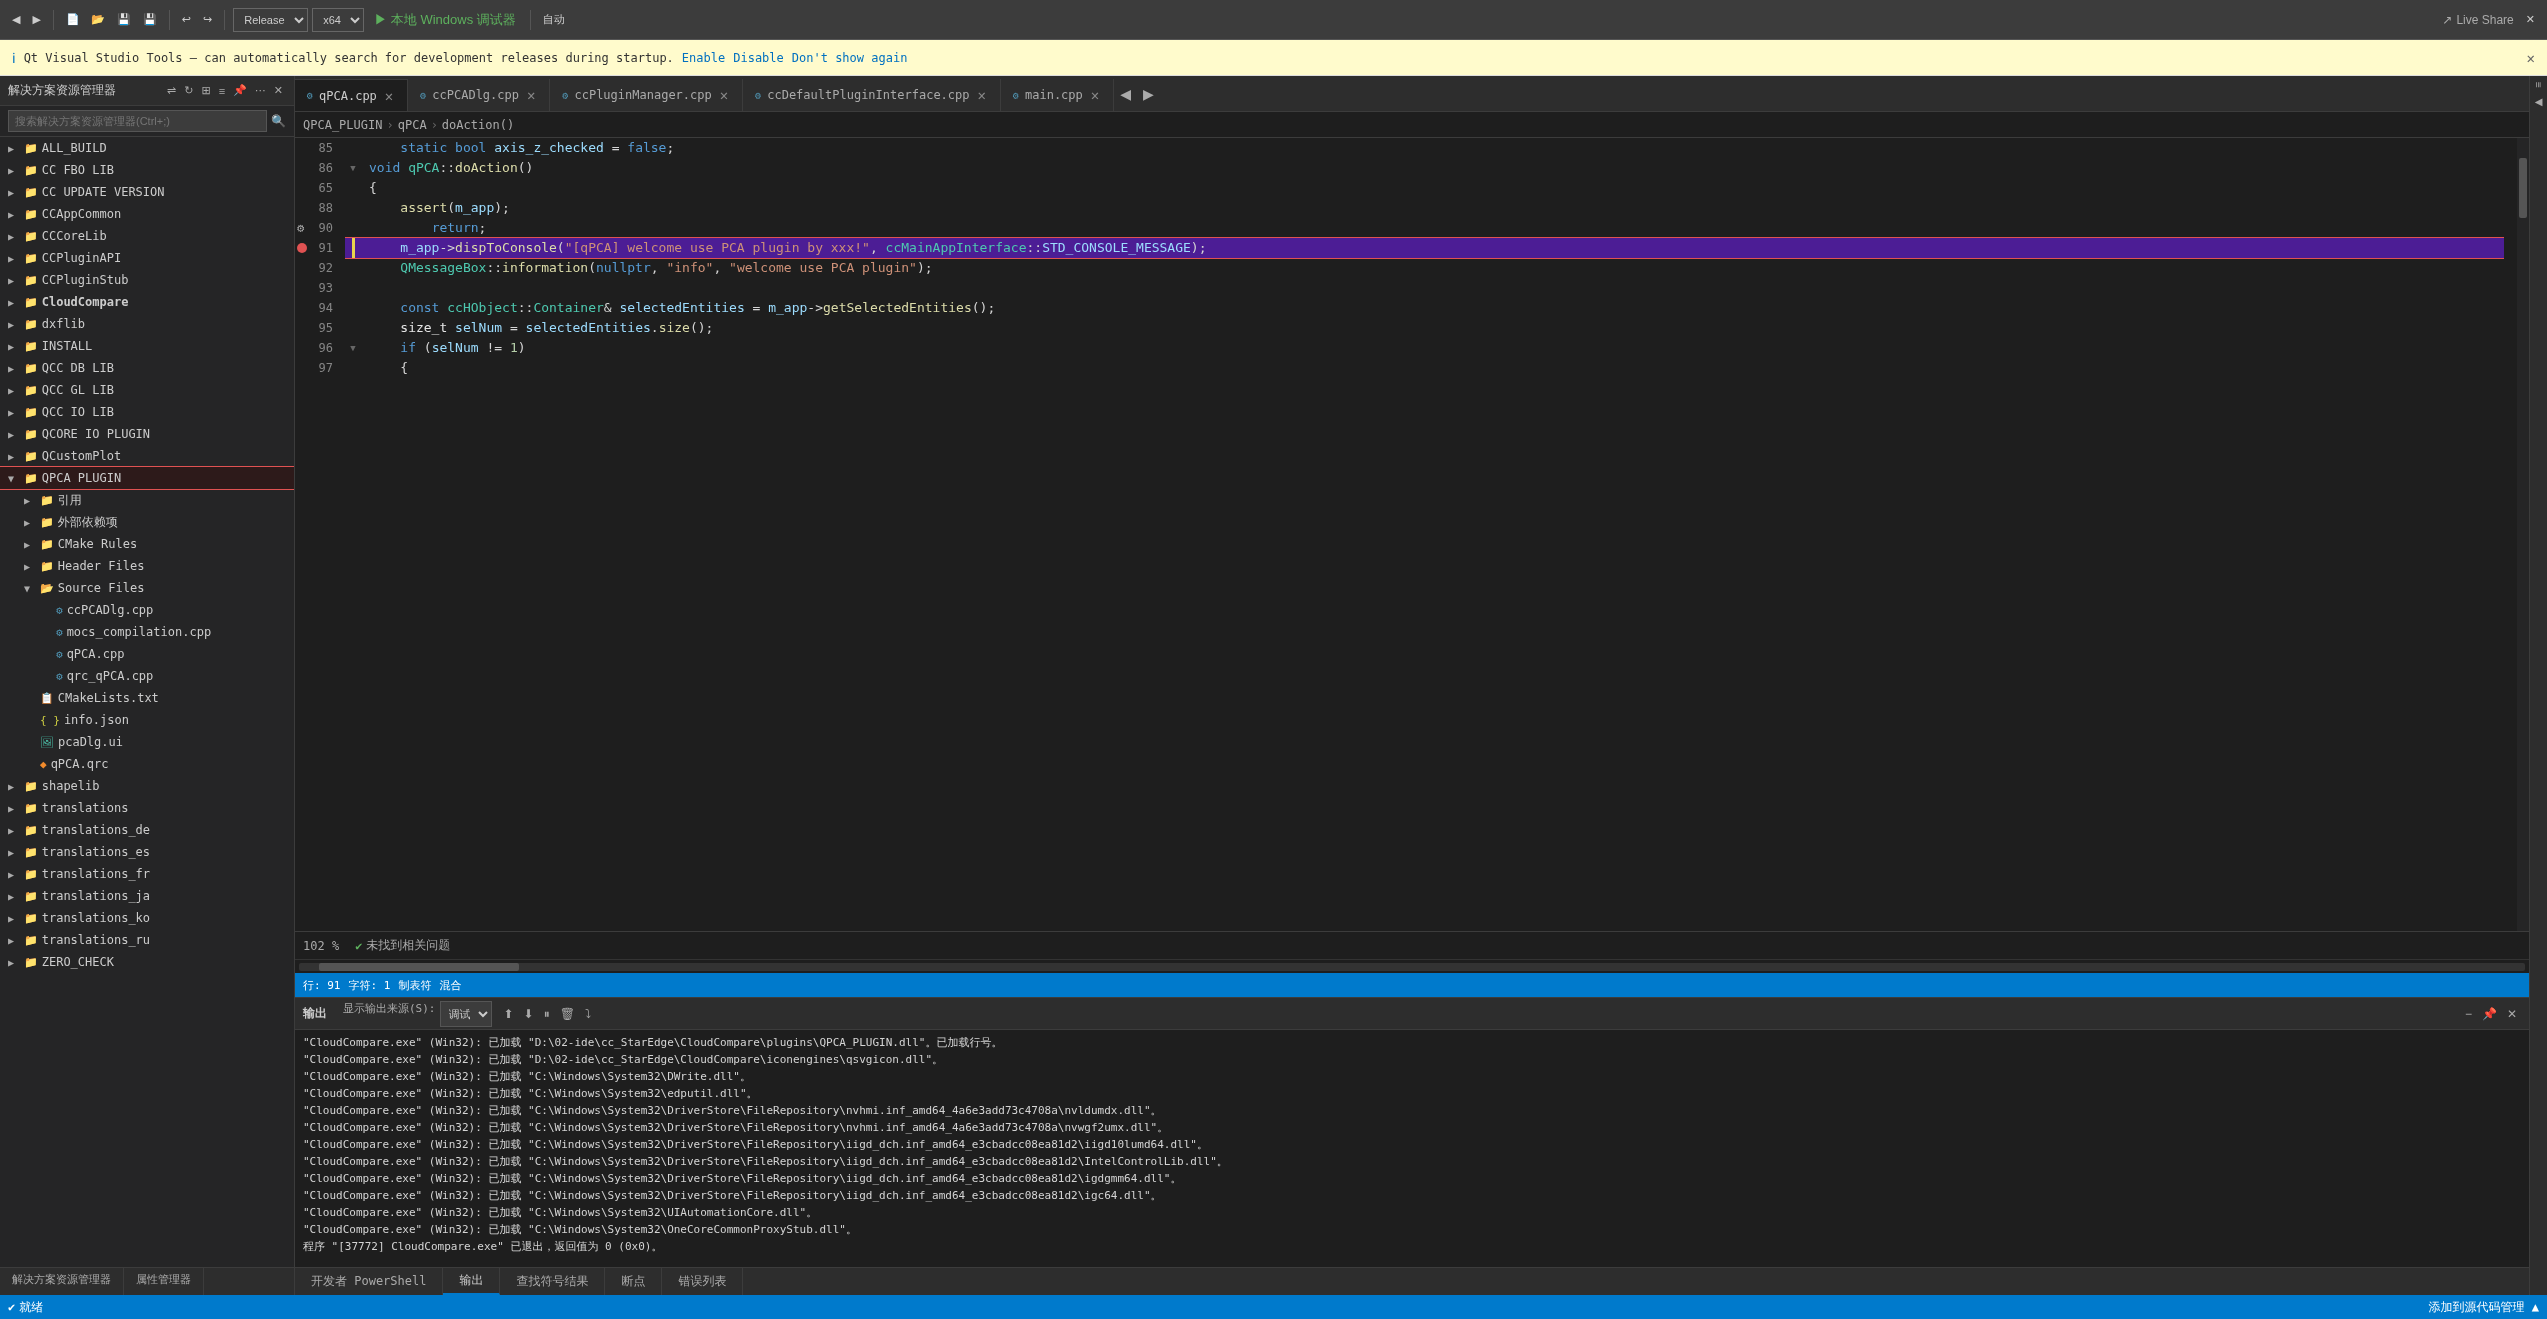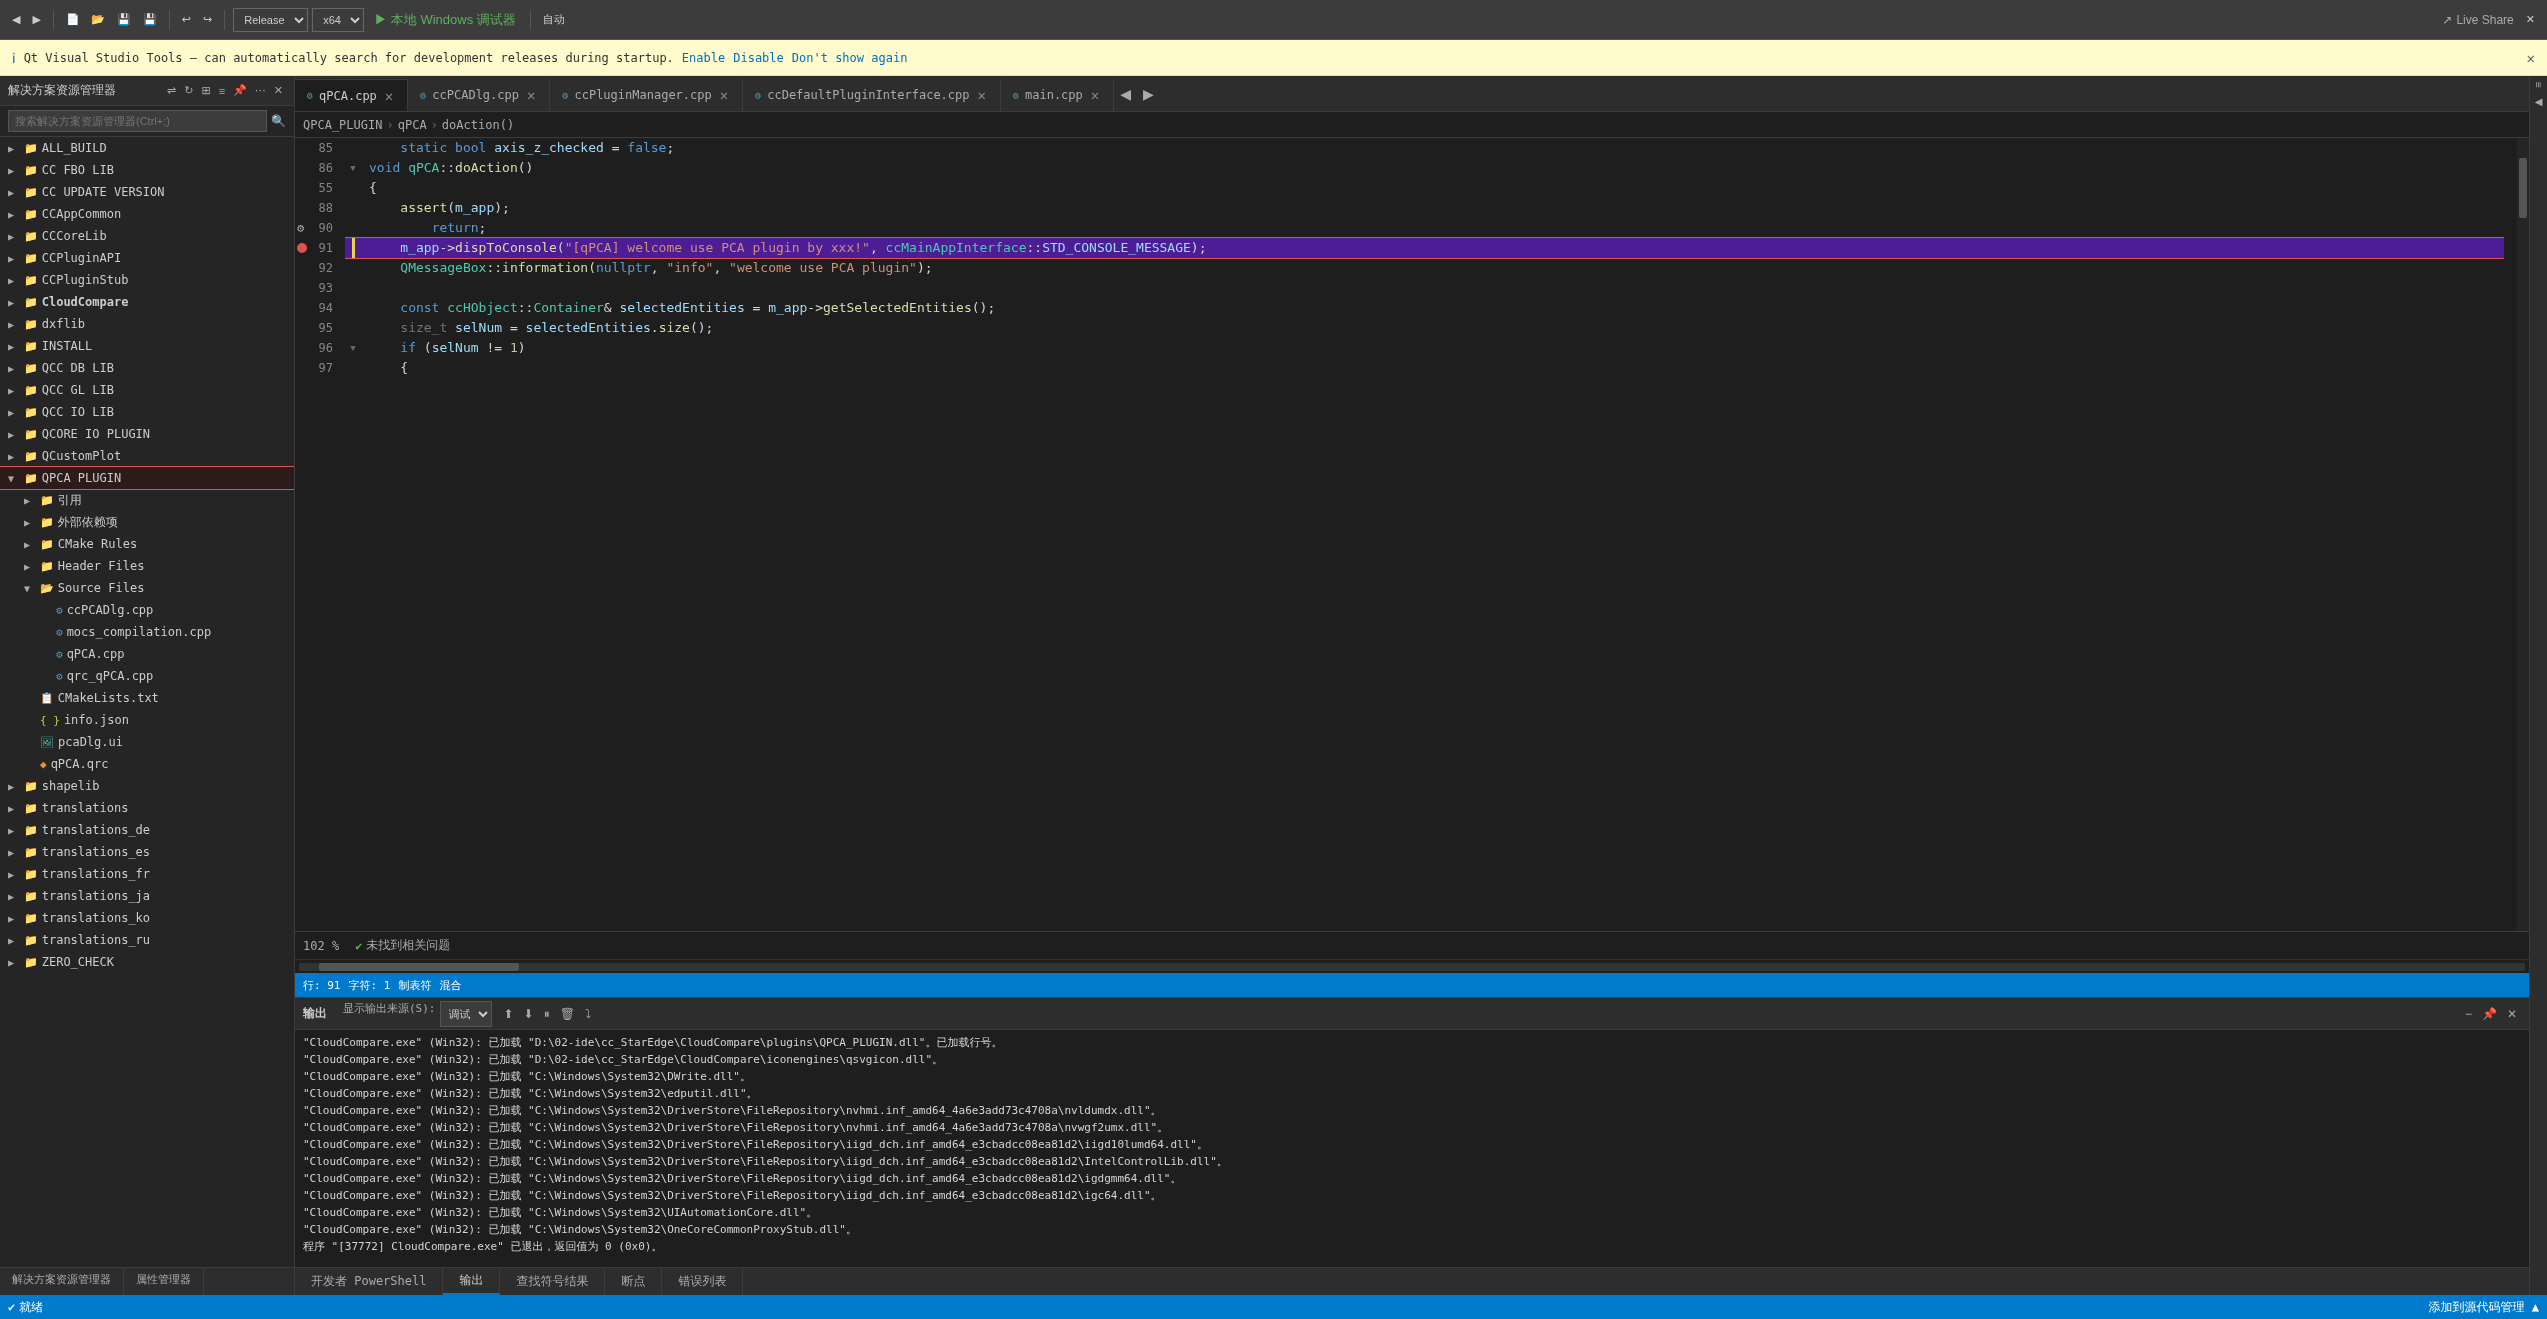--- a/index.html
+++ b/index.html
@@ -810,21 +810,21 @@
           </div>
           <div class="code-line">
             <div class="line-gutter">
               <span>86</span>
             </div>
             <div style="width: 16px; flex-shrink: 0; display: flex; align-items: center; justify-content: center; color: rgb(102, 102, 102); font-size: 9px;">▼</div>
             <div class="line-code" style="color: rgb(212, 212, 212);"><span style="color:#569cd6">void</span> <span style="color:#4ec9b0">qPCA</span>::<span style="color:#dcdcaa">doAction</span>()</div>
           </div>
           <div class="code-line">
             <div class="line-gutter">
-              <span>55</span>
+              <span>65</span>
             </div>
             <div style="width: 16px; flex-shrink: 0; display: flex; align-items: center; justify-content: center;"></div>
             <div class="line-code" style="color: rgb(212, 212, 212);">{</div>
           </div>
           <div class="code-line">
             <div class="line-gutter">
               <span>88</span>
             </div>
             <div style="width: 16px; flex-shrink: 0; display: flex; align-items: center; justify-content: center;"></div>
             <div class="line-code" style="color: rgb(212, 212, 212);">    <span style="color:#dcdcaa">assert</span>(<span style="color:#9cdcfe">m_app</span>);</div>
@@ -866,21 +866,21 @@
               <span>94</span>
             </div>
             <div style="width: 16px; flex-shrink: 0; display: flex; align-items: center; justify-content: center;"></div>
             <div class="line-code" style="color: rgb(212, 212, 212);">    <span style="color:#569cd6">const</span> <span style="color:#4ec9b0">ccHObject</span>::<span style="color:#4ec9b0">Container</span>&amp; <span style="color:#9cdcfe">selectedEntities</span> = <span style="color:#9cdcfe">m_app</span>-&gt;<span style="color:#dcdcaa">getSelectedEntities</span>();</div>
           </div>
           <div class="code-line">
             <div class="line-gutter">
               <span>95</span>
             </div>
             <div style="width: 16px; flex-shrink: 0; display: flex; align-items: center; justify-content: center;"></div>
-            <div class="line-code" style="color: rgb(212, 212, 212);">    <span style="color:#737373">size_t</span> <span style="color:#9cdcfe">selNum</span> = <span style="color:#9cdcfe">selectedEntities</span>.<span style="color:#dcdcaa">size</span>();</div>
+            <div class="line-code" style="color: rgb(212, 212, 212);">    <span style="color:#e5e5e5">size_t</span> <span style="color:#9cdcfe">selNum</span> = <span style="color:#9cdcfe">selectedEntities</span>.<span style="color:#dcdcaa">size</span>();</div>
           </div>
           <div class="code-line">
             <div class="line-gutter">
               <span>96</span>
             </div>
             <div style="width: 16px; flex-shrink: 0; display: flex; align-items: center; justify-content: center; color: rgb(102, 102, 102); font-size: 9px;">▼</div>
             <div class="line-code" style="color: rgb(212, 212, 212);">    <span style="color:#569cd6">if</span> (<span style="color:#9cdcfe">selNum</span> != <span style="color:#b5cea8">1</span>)</div>
           </div>
           <div class="code-line">
             <div class="line-gutter">

